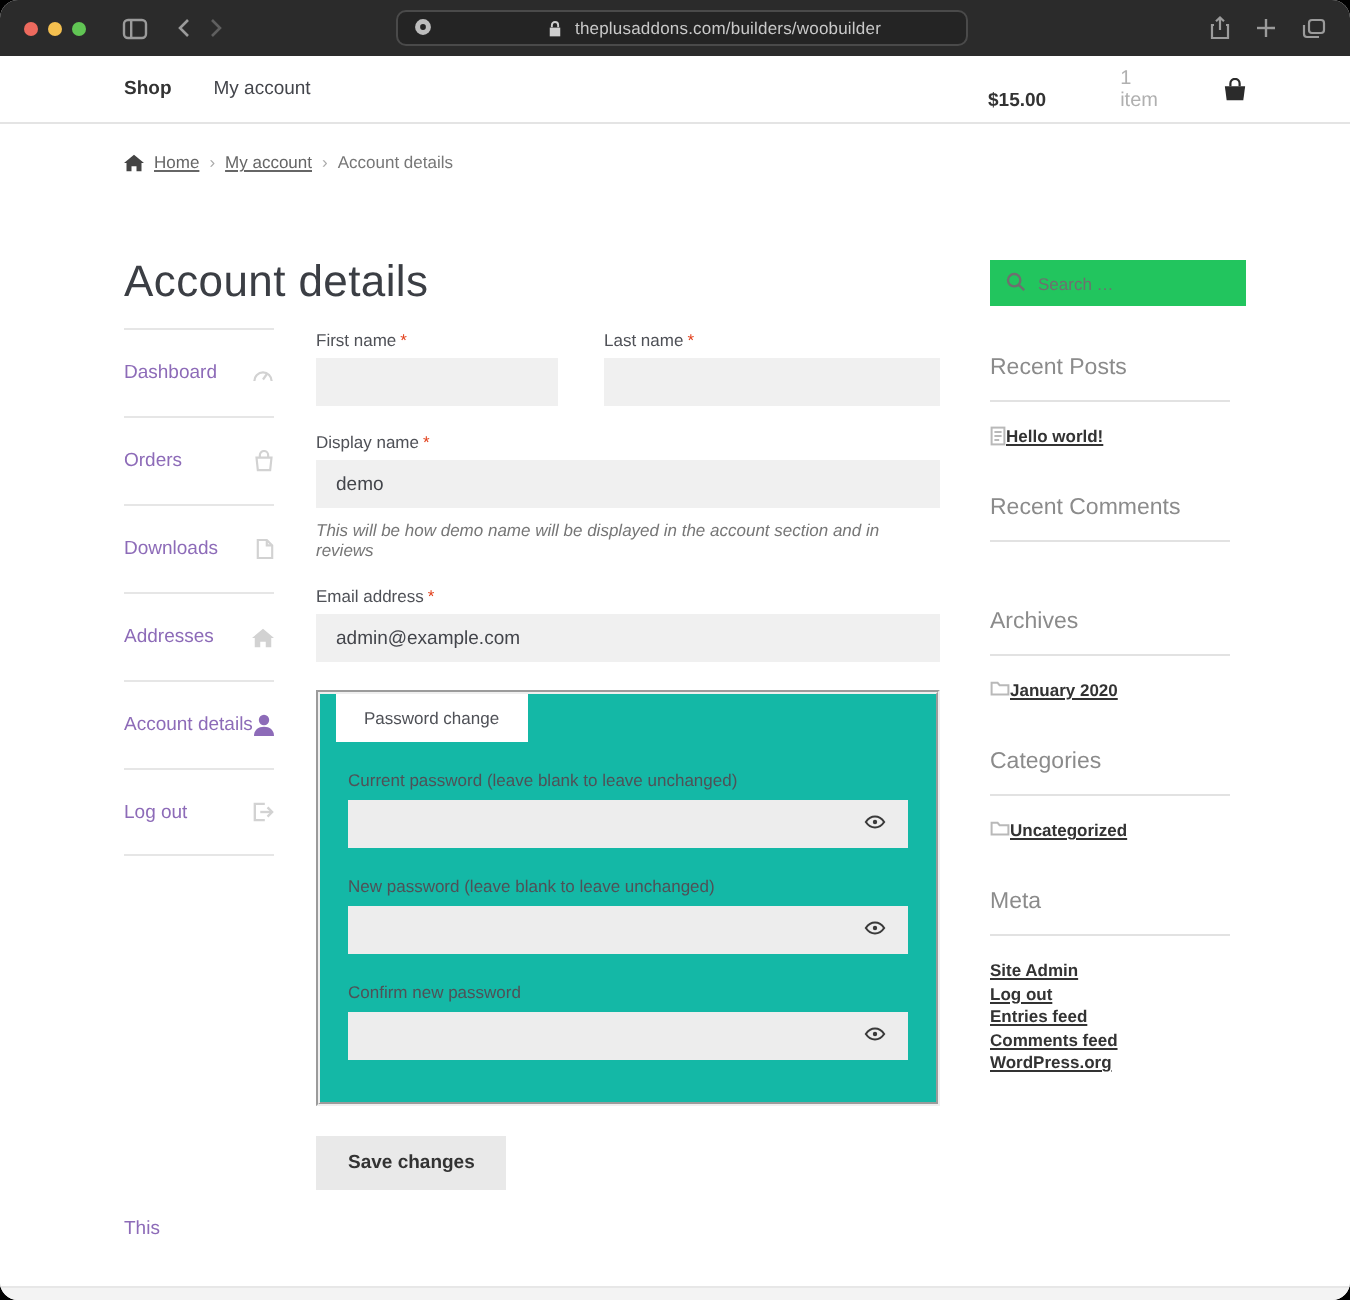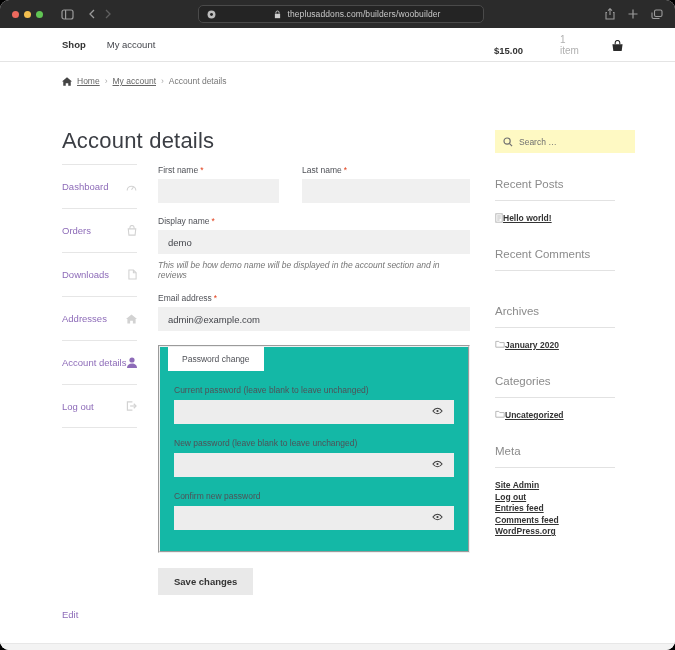--- a/index.html
+++ b/index.html
@@ -64,21 +64,21 @@
   .pw-row { margin-top:14px; }
   .pw-wrap { position:relative; margin-top:5px; }
   .pw-input { width:100%; height:24px; background:#ededed; border:none; outline:none; font-size:9.5px; padding:0 30px 0 10px; }
   .eye { position:absolute; right:11px; top:7px; color:#3a3a3a; cursor:pointer; display:flex; }
 
   .save-btn { margin-top:15px; background:#e9e9e9; color:#333; border:none; font-family:"Liberation Sans",sans-serif; font-weight:bold; font-size:9.5px; padding:8px 16px; cursor:pointer; }
   .edit-link { display:inline-block; margin-top:14px; font-size:9.5px; color:#8d6bb8; text-decoration:none; }
 
   
   .sidebar-col { width:120px; margin-left:25px; padding-top:30px; }
-  .search-box { width:140px; height:23px; background:#fef9c3; display:flex; align-items:center; padding:0 8px; gap:6px; color:#6f6f6f; }
+  .search-box { width:128px; height:23px; background:#22c55e; display:flex; align-items:center; padding:0 8px; gap:6px; color:#6f6f6f; }
   .search-box input { flex:1; min-width:0; border:none; outline:none; background:transparent; font-family:"Liberation Sans",sans-serif; font-size:8.5px; color:#555; }
   .search-box input::placeholder { color:#6f6f6f; }
   .widget { margin-top:25px; }
   .widget.empty { margin-bottom:34px; }
   .widget-title { font-size:11.5px; font-weight:400; color:#8b8b8b; }
   .widget hr { border:none; border-top:1px solid #e2e2e2; margin-top:10px; }
   .widget ul { list-style:none; margin-top:12px; }
   .widget li { display:flex; align-items:flex-start; gap:0; }
   .w-ic { color:#b9b9b9; display:flex; }
   .w-link { font-size:8.5px; font-weight:bold; color:#333; text-decoration:underline; }
@@ -311,21 +311,21 @@
                       </svg>
                   </span>
                 </div>
               </div>
             </fieldset>
 
             <button class="save-btn">Save changes</button>
           </form>
         </div>
 
-        <a href="#" class="edit-link">Edit</a>
+        <a href="#" class="edit-link">This</a>
       </div>
 
       <aside class="sidebar-col">
         <div class="search-box">
           <span>
             <svg width="10" height="10" viewBox="0 0 11 11" fill="none" stroke="currentColor" stroke-width="1.3">
                 <circle cx="4.5" cy="4.5" r="3.4"></circle>
                 <line x1="7.2" y1="7.2" x2="10" y2="10"></line>
               </svg>
           </span>

